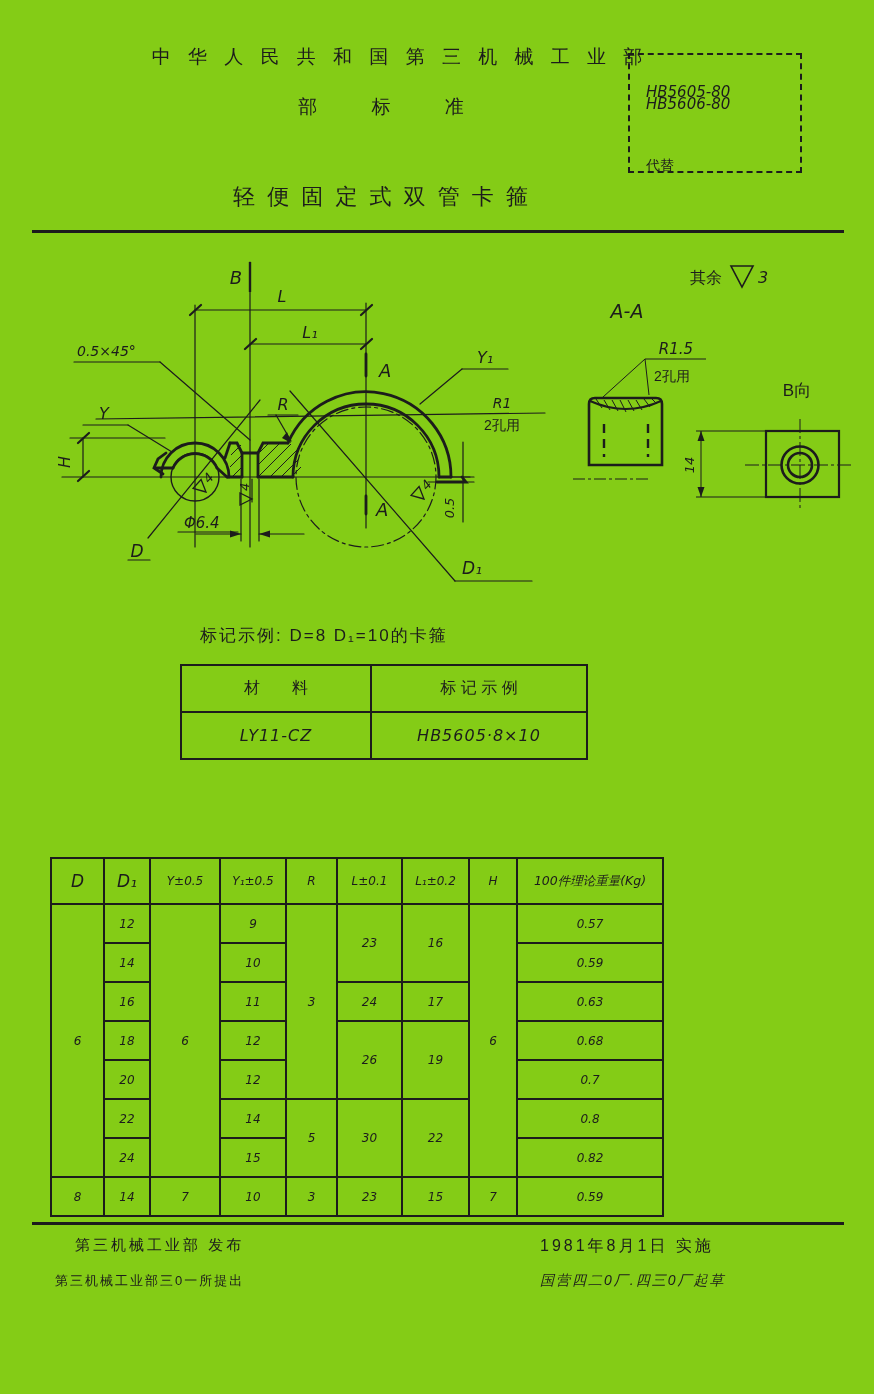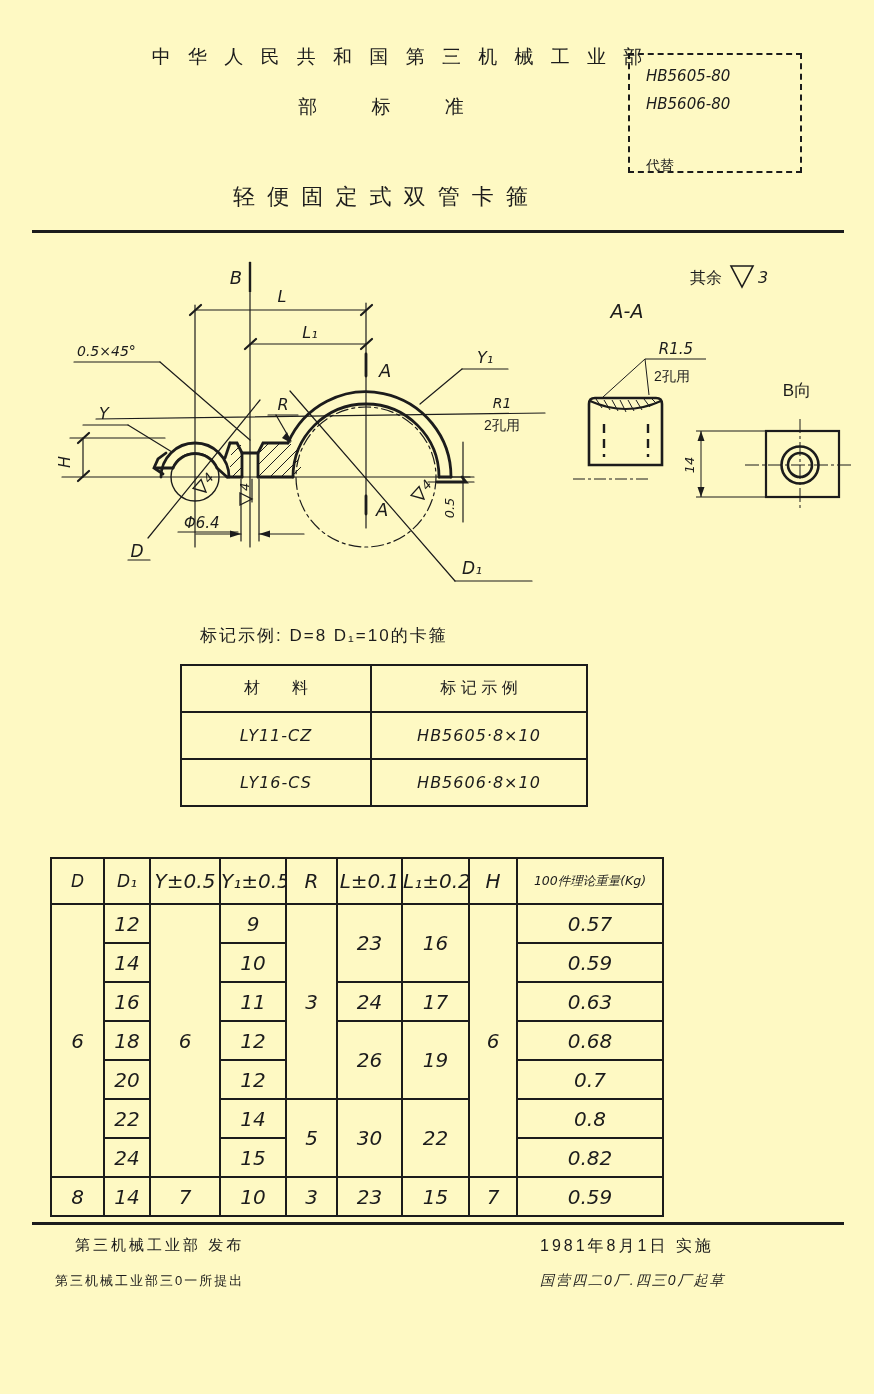--- a/index.html
+++ b/index.html
@@ -1,54 +1,54 @@
 <!DOCTYPE html>
 <html><head>
 <meta charset="utf-8">
 <style>
   html,body{margin:0;padding:0;background:#e8e8e8;}
-  .page{position:relative;width:874px;height:1394px;background:#fef9c3;overflow:hidden;
+  .page{position:relative;width:874px;height:1394px;background:#84cc16;overflow:hidden;
         font-family:"Liberation Sans",sans-serif;color:#1c1c1c;}
   .abs{position:absolute;}
   .ctr{text-align:center;}
   .rule{position:absolute;background:#1c1c1c;height:3px;}
   .cjk{font-family:"Liberation Sans",sans-serif;}
   .hand{font-family:"DejaVu Sans",sans-serif;font-style:italic;}
   
   .stdbox{position:absolute;left:628px;top:53px;width:170px;height:116px;
           border:2px dashed #1c1c1c;}
   .stdbox div{position:absolute;left:16px;white-space:nowrap;}
   
   table{border-collapse:collapse;table-layout:fixed;}
   td,th{border:2px solid #1c1c1c;text-align:center;vertical-align:middle;
         padding:0;overflow:hidden;font-weight:normal;}
   .mat-table{position:absolute;left:180px;top:664px;width:406px;}
   .mat-table td{height:45px;font-size:16px;margin-top:12px;}
   .mat-table .lat{font-family:"DejaVu Sans",sans-serif;font-style:italic;font-size:16px;letter-spacing:1px;}
   .data-table{position:absolute;left:50px;top:857px;width:612px;}
-  .data-table td{font-family:"DejaVu Sans",sans-serif;font-style:italic;font-size:20px;}
+  .data-table td{font-family:"DejaVu Sans",sans-serif;font-style:italic;font-size:12px;}
   .data-table tr.hd td{height:44px;}
   .data-table tr.dr td{height:37px;}
   .data-table td.kg{font-size:12.5px;letter-spacing:0;}
   
   svg text{fill:#1c1c1c;}
   .dimtxt{font-family:"DejaVu Sans",sans-serif;font-style:italic;font-size:16px;}
   .dimtxt-s{font-family:"DejaVu Sans",sans-serif;font-style:italic;font-size:13px;}
   .cjktxt{font-family:"Liberation Sans",sans-serif;font-size:14px;}
 </style>
 </head>
 <body>
 
 <div class="page">
 
   <div class="abs ctr cjk" style="left:100px;top:44px;width:600px;font-size:19px;letter-spacing:6px;white-space:nowrap;">中 华 人 民 共 和 国 第 三 机 械 工 业 部</div>
   <div class="abs ctr cjk" style="left:236px;top:94px;width:300px;font-size:19px;letter-spacing:10px;white-space:nowrap;">部　 标　 准</div>
 
   <div class="stdbox">
-    <div class="hand" style="top:12px;font-size:15px;">HB5605-80</div>
+    <div class="hand" style="top:28px;font-size:15px;">HB5605-80</div>
     <div class="hand" style="top:40px;font-size:15px;">HB5606-80</div>
     <div class="cjk" style="top:70px;font-size:14px;margin-top:32px;">代替</div>
   </div>
 
   <div class="abs ctr cjk" style="left:132px;top:182px;width:500px;font-size:22px;letter-spacing:3px;white-space:nowrap;">轻 便 固 定 式 双 管 卡 箍</div>
 
   <div class="rule" style="left:32px;top:230px;width:812px;"></div>
 
   <svg class="abs" style="left:0;top:240px;" width="874" height="382" viewBox="0 240 874 382">
     <g stroke="#1c1c1c" fill="none" stroke-width="1.2" stroke-linecap="round">
@@ -228,24 +228,20 @@
         <col style="width:216px">
       </colgroup>
     <tbody>
         <tr>
       <td class="cjk">材　　料</td>
       <td class="cjk">标 记 示 例</td>
     </tr>
     <tr>
       <td class="lat">LY11-CZ</td>
       <td class="lat">HB5605·8×10</td>
-    </tr>
-    <tr>
-      <td class="lat">LY16-CS</td>
-      <td class="lat">HB5606·8×10</td>
     </tr>
   </tbody>
     </table>
 
   <table class="data-table">
     <colgroup>
       <col style="width:53px">
         <col style="width:46px">
         <col style="width:70px">
         <col style="width:66px">

